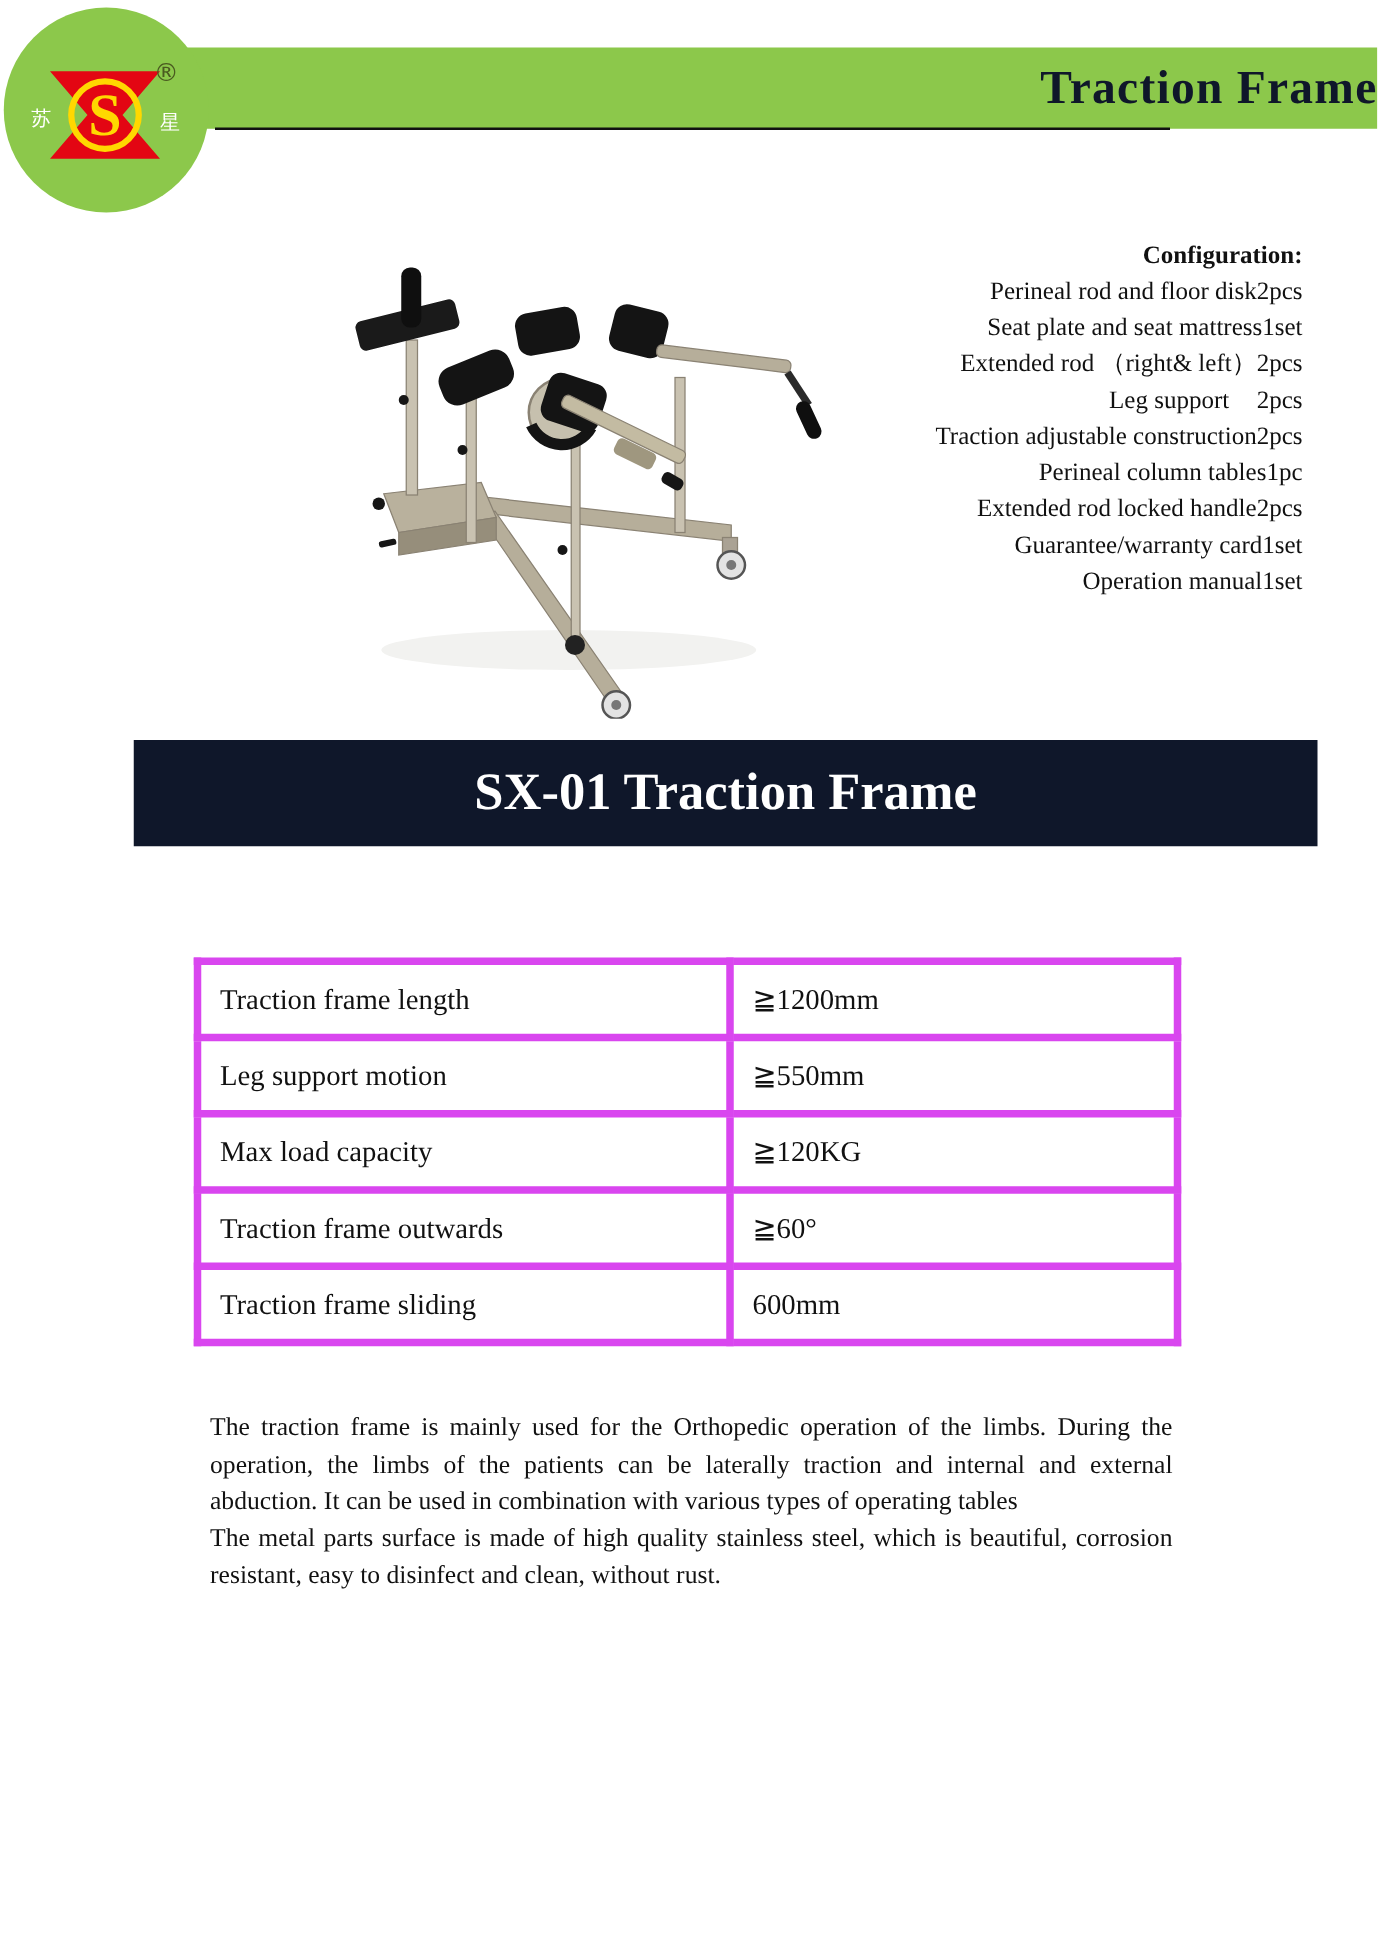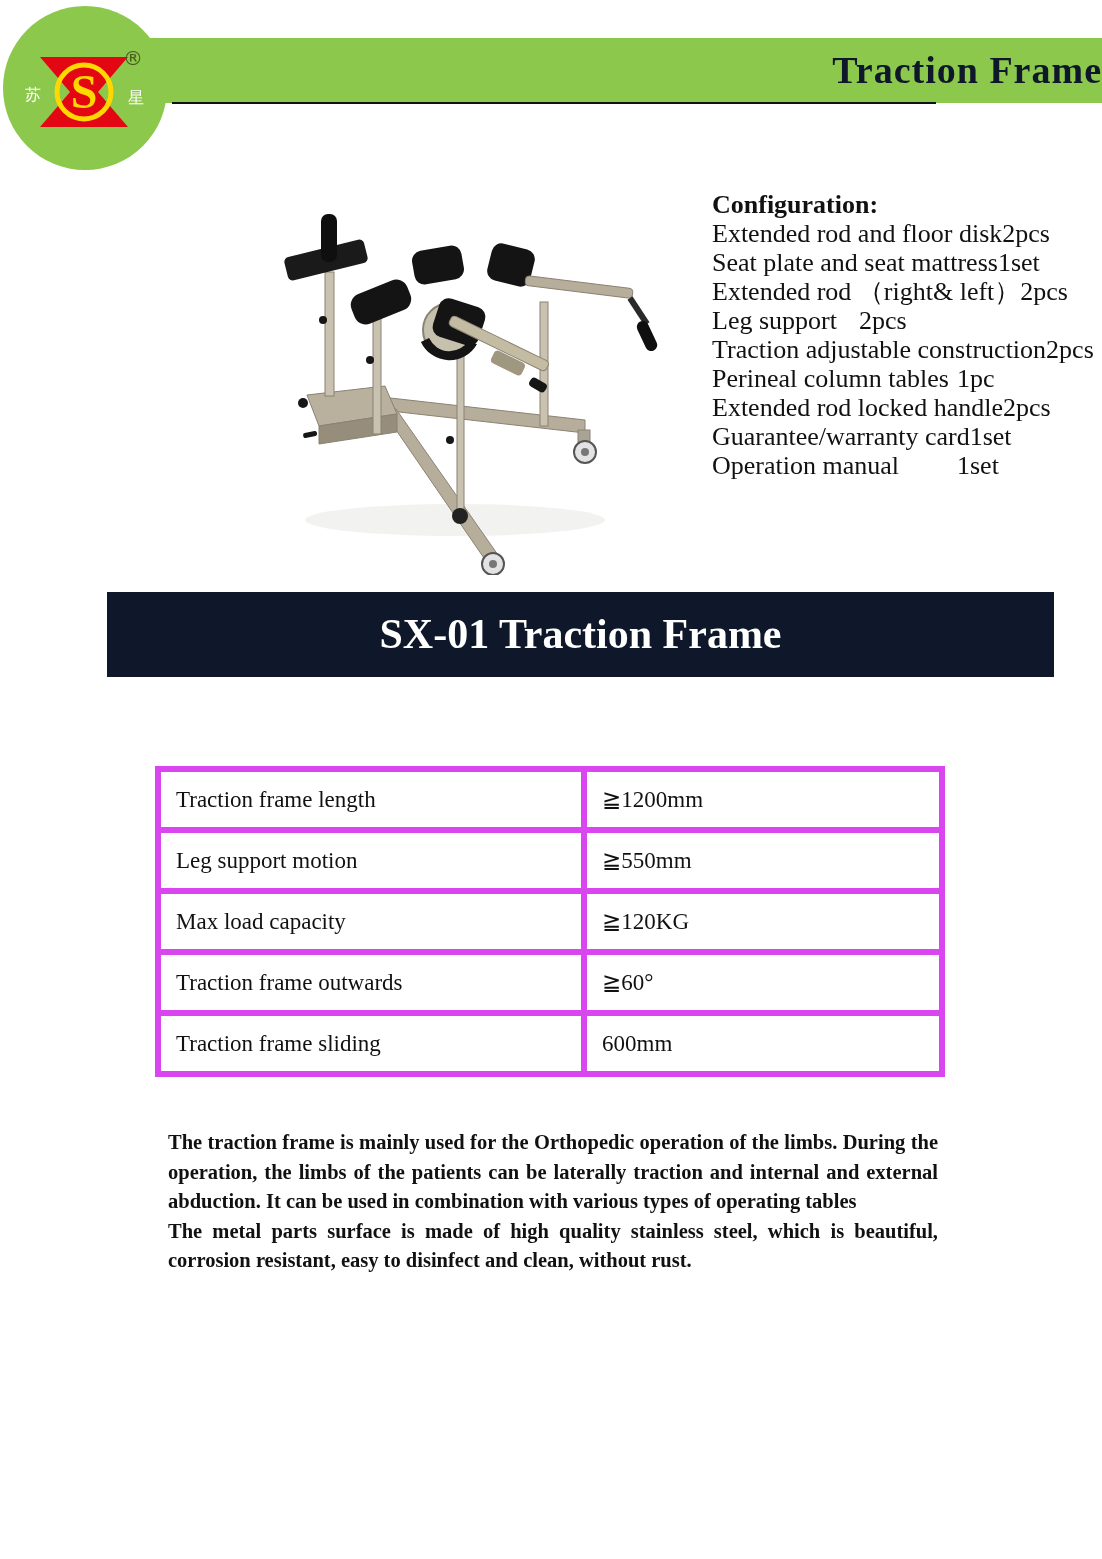--- a/index.html
+++ b/index.html
@@ -8,42 +8,42 @@
 
   
   .header-bar{position:absolute;left:85px;top:38px;right:0;height:65px;background:#8cc84b;}
   .header-title{position:absolute;left:85px;top:38px;right:0;height:65px;line-height:65px;
         text-align:right;color:#0f172a;font-size:38px;font-weight:bold;letter-spacing:1px;}
   .header-underline{position:absolute;left:172px;top:102px;width:764px;height:2px;background:#111;}
 
   .logo-wrap{position:absolute;left:2px;top:5px;width:166px;height:166px;}
 
   
-  .config{position:absolute;left:712px;top:190px;width:330px;font-size:26px;line-height:29px;}
+  .config{position:absolute;left:712px;top:190px;width:330px;font-size:20px;line-height:29px;text-align:right;}
   .config-heading{font-weight:bold;}
   .config-row{white-space:nowrap;}
   .config-label{display:inline-block;min-width:245px;}
   .config-items .config-row:nth-of-type(4) .config-label{min-width:0;margin-right:22px;}
 
   
   .product{position:absolute;left:245px;top:190px;width:470px;height:385px;}
 
   
   .banner{position:absolute;left:107px;top:592px;width:947px;height:85px;background:#0f172a;
         text-align:center;line-height:85px;color:#ffffff;font-size:42px;font-weight:bold;}
 
   
   .tech-heading{position:absolute;left:170px;top:695px;font-size:27px;font-weight:bold;}
   .spec-table{position:absolute;left:155px;top:766px;width:790px;border-collapse:collapse;
         table-layout:fixed;font-size:23px;}
   .spec-table td{border:6px solid #d946ef;height:55px;padding:0 0 0 15px;vertical-align:middle;}
   .spec-table td.param{width:405px;}
 
   
-  .desc{position:absolute;left:168px;top:1128px;width:770px;font-size:20.5px;font-weight:bold;
+  .desc{position:absolute;left:168px;top:1128px;width:770px;font-size:20.5px;font-weight:normal;
         line-height:29.5px;text-align:justify;}
   .desc p{margin:0;}
 </style>
 </head>
 <body>
 
 <div class="page">
 
   <div class="header-bar"></div>
   <div class="header-underline"></div>
@@ -107,21 +107,21 @@
       <rect x="241" y="366" width="12" height="10" fill="#aaa294" stroke="#8a8273" stroke-width="1"></rect>
       <circle cx="248" cy="374" r="11" fill="#e3e3e3" stroke="#555" stroke-width="2"></circle>
       <circle cx="248" cy="374" r="4" fill="#777"></circle>
       <circle cx="215" cy="326" r="8" fill="#222"></circle>
     </svg>
   </div>
 
   <div class="config">
     <div class="config-heading">Configuration:</div>
     <div class="config-items">
-      <div class="config-row"><span class="config-label">Extended rod and floor disk</span><span class="config-qty">2pcs</span></div>
+      <div class="config-row"><span class="config-label">Perineal rod and floor disk</span><span class="config-qty">2pcs</span></div>
       <div class="config-row"><span class="config-label">Seat plate and seat mattress</span><span class="config-qty">1set</span></div>
       <div class="config-row"><span class="config-label">Extended rod （right&amp; left）</span><span class="config-qty">2pcs</span></div>
       <div class="config-row"><span class="config-label">Leg support</span><span class="config-qty">2pcs</span></div>
       <div class="config-row"><span class="config-label">Traction adjustable construction</span><span class="config-qty">2pcs</span></div>
       <div class="config-row"><span class="config-label">Perineal column tables</span><span class="config-qty">1pc</span></div>
       <div class="config-row"><span class="config-label">Extended rod locked handle</span><span class="config-qty">2pcs</span></div>
       <div class="config-row"><span class="config-label">Guarantee/warranty card</span><span class="config-qty">1set</span></div>
       <div class="config-row"><span class="config-label">Operation manual</span><span class="config-qty">1set</span></div>
     </div>
   </div>

